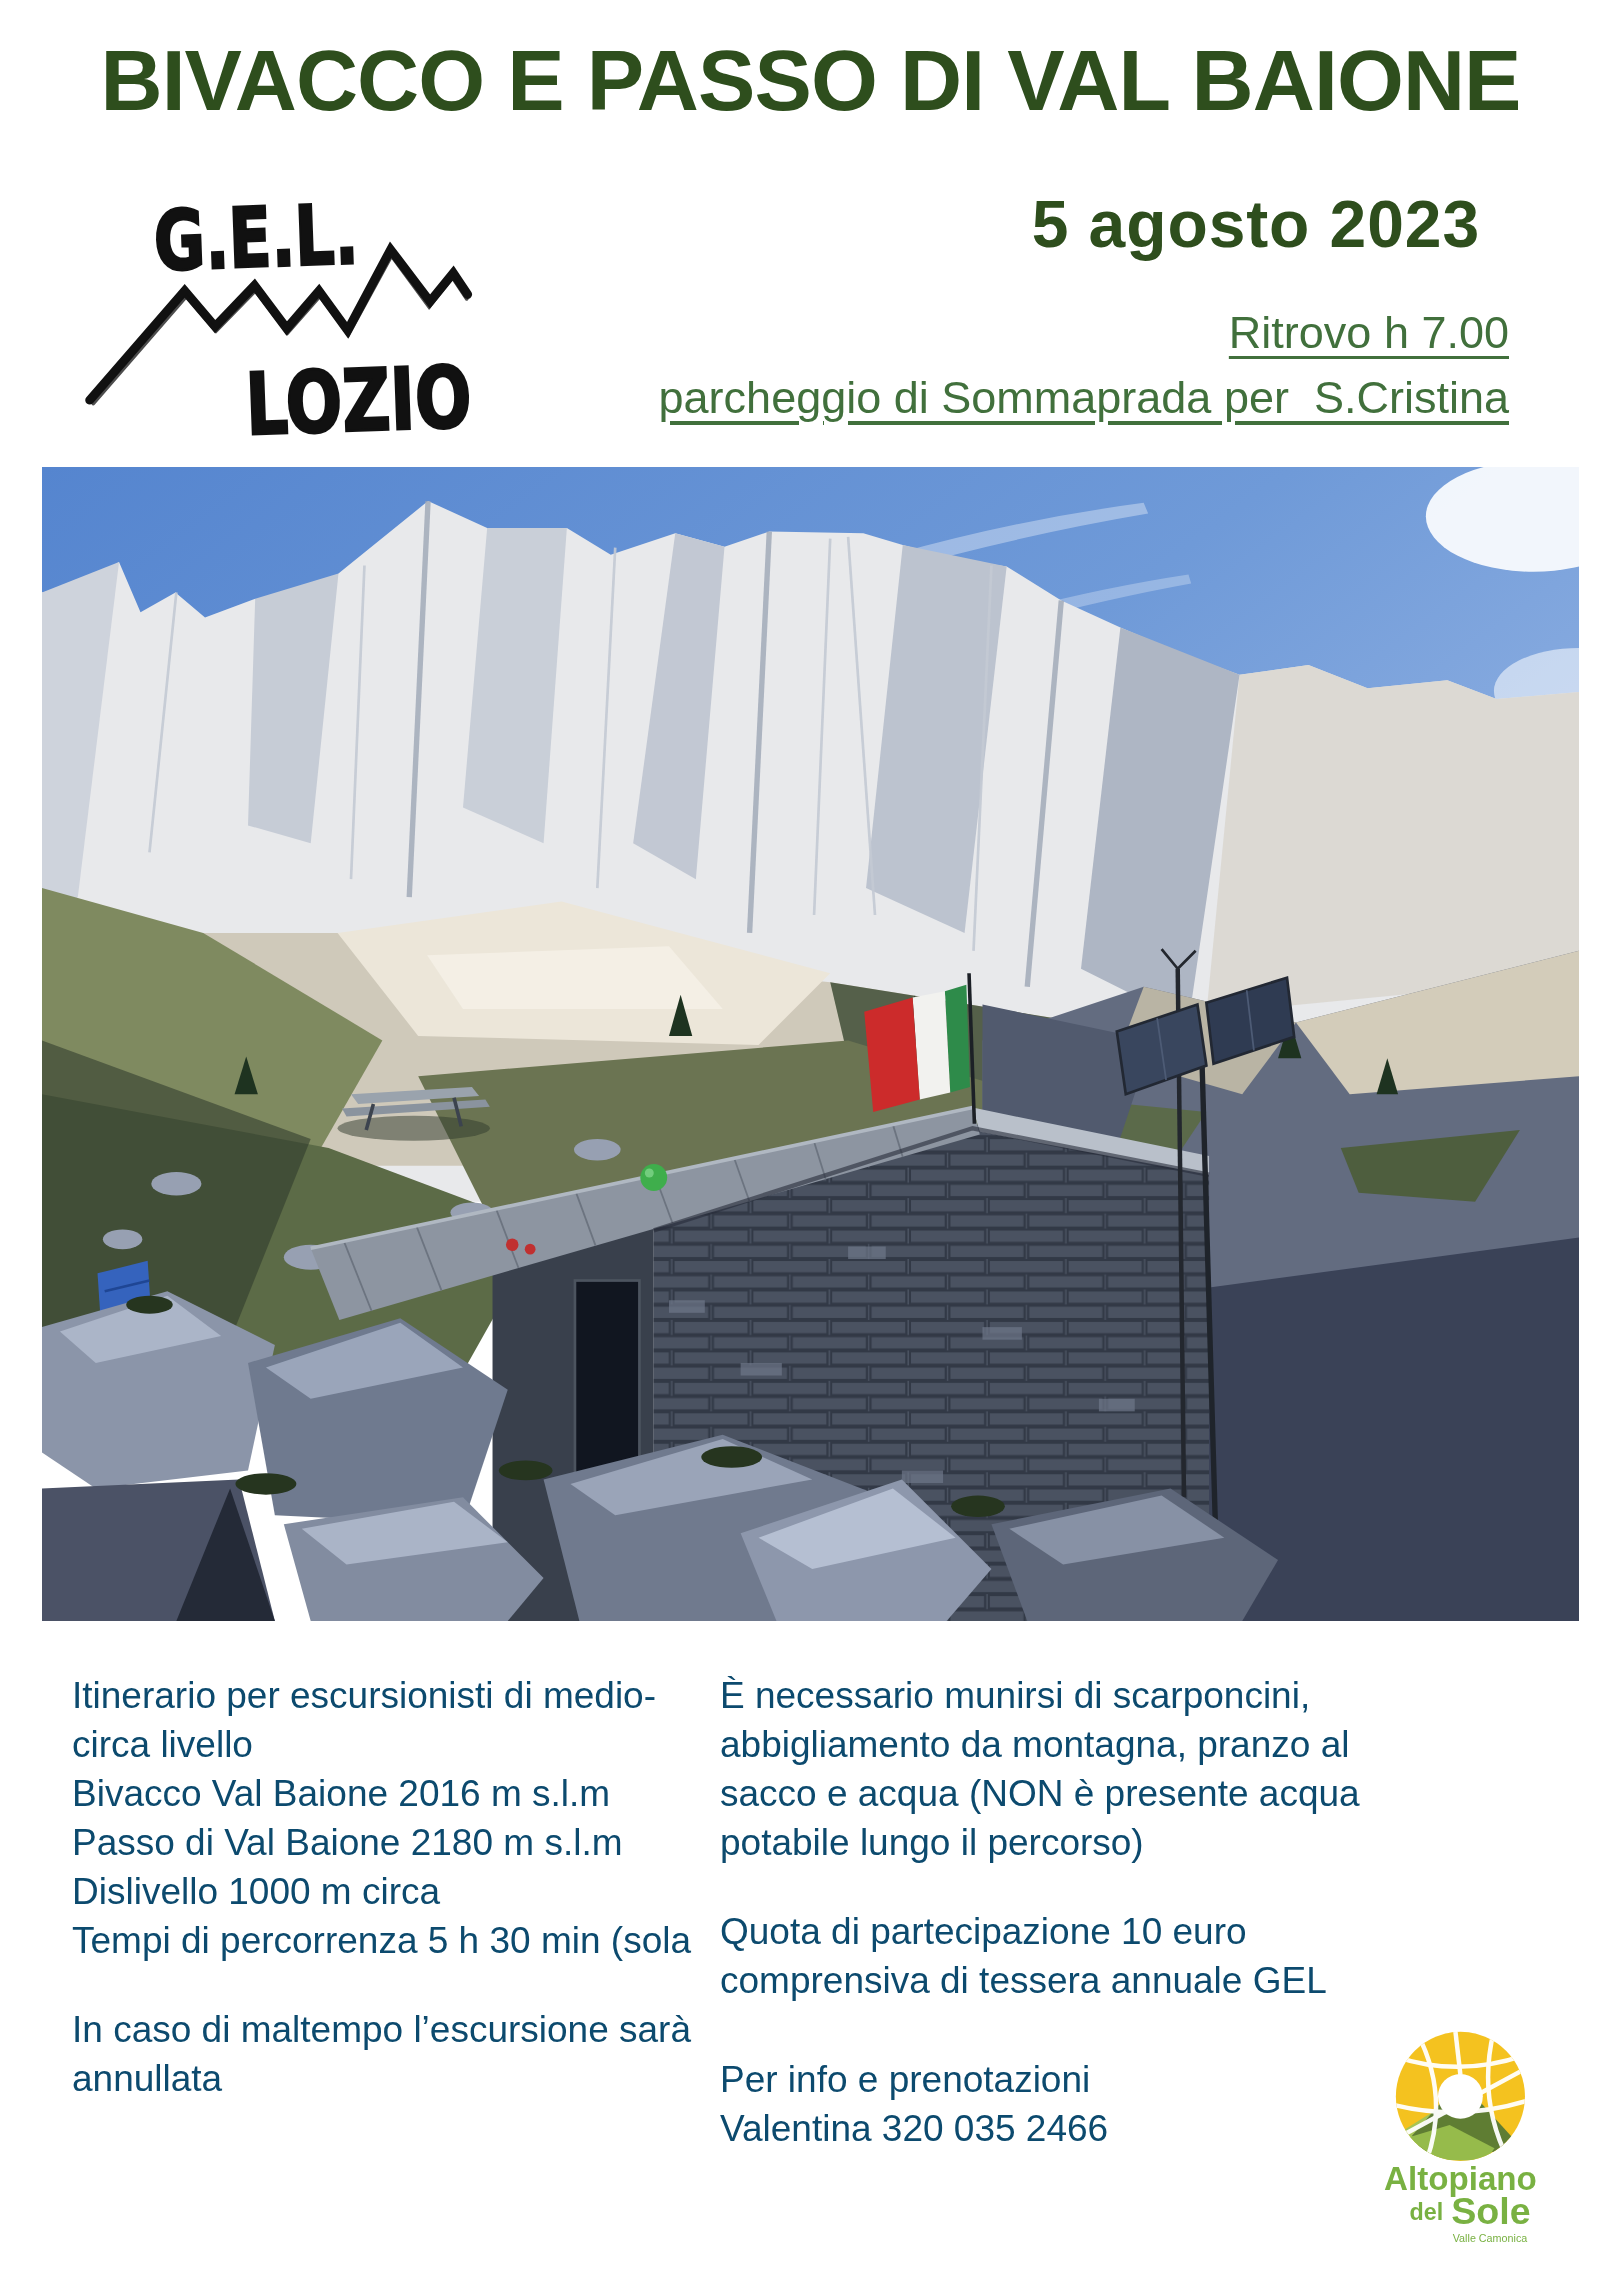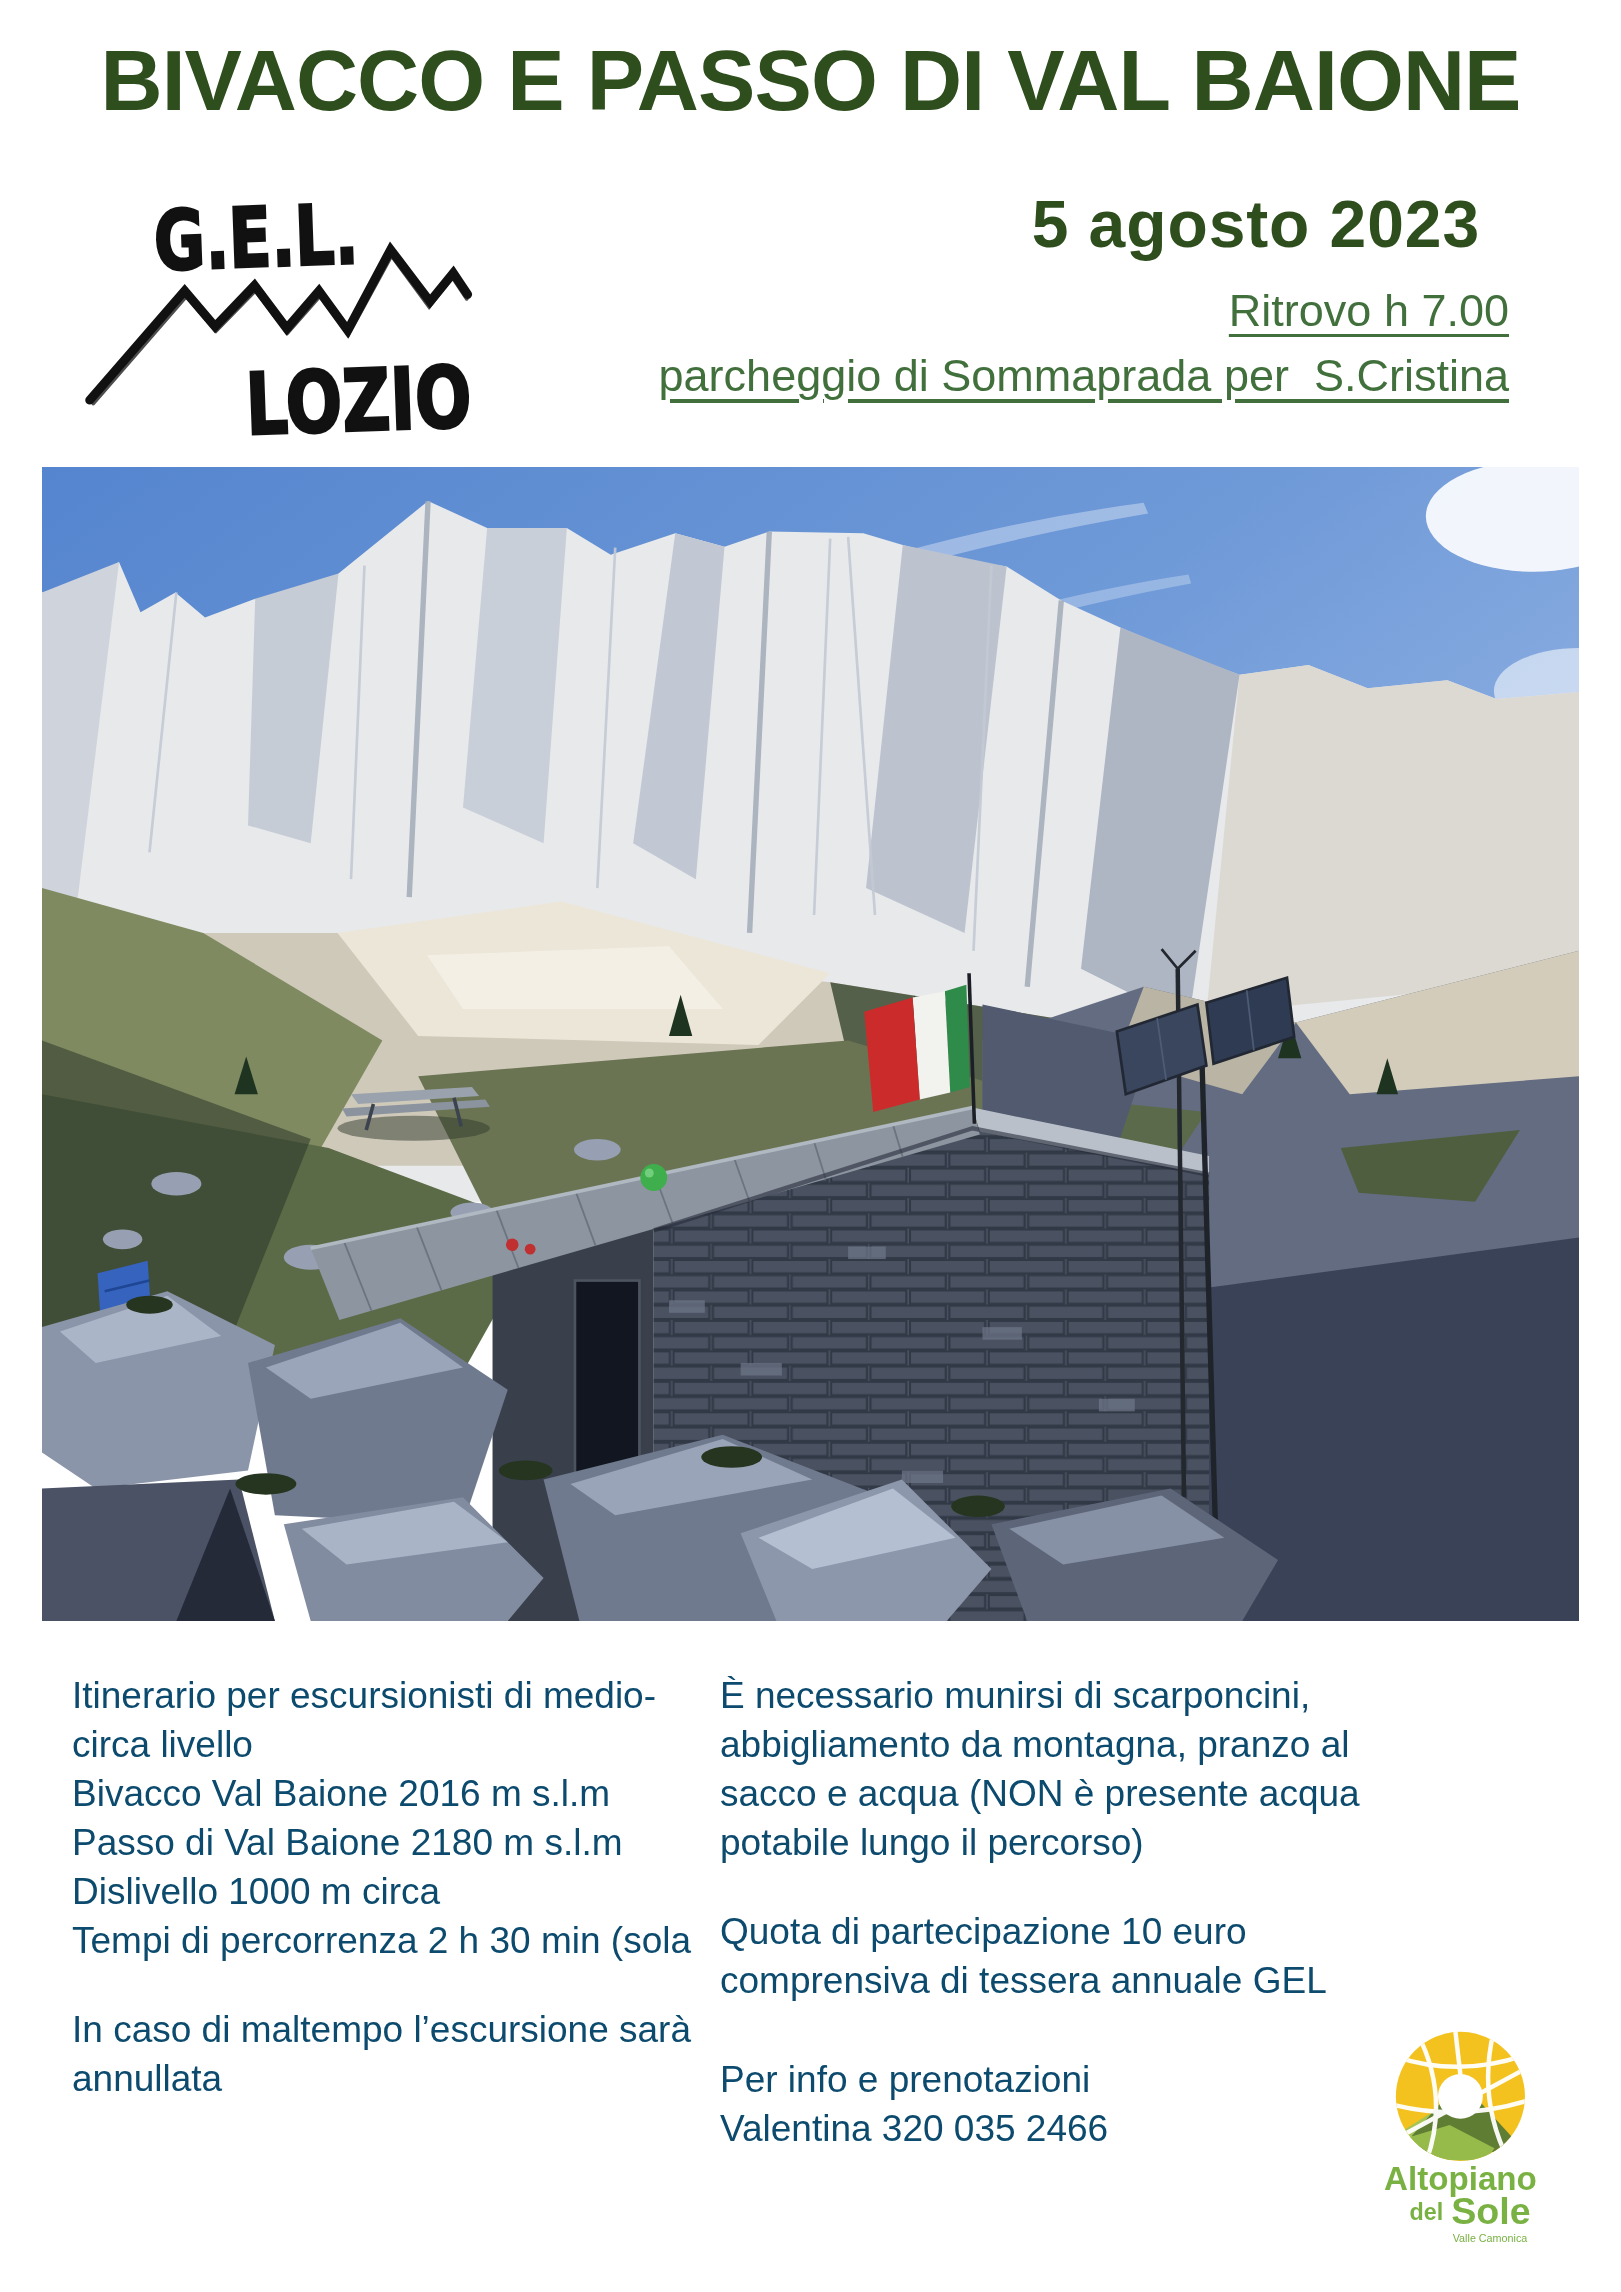--- a/index.html
+++ b/index.html
@@ -5,21 +5,21 @@
   html,body{margin:0;padding:0;background:#888;}
   .poster{position:relative;width:1621px;height:2293px;background:#ffffff;overflow:hidden;
           font-family:"Liberation Sans", sans-serif;}
   .title{position:absolute;left:0;right:0;top:35px;margin:0;text-align:center;
          font-size:86px;line-height:90px;font-weight:bold;color:#2e4e1d;letter-spacing:-0.9px;}
   .gel-logo{position:absolute;left:79px;top:176px;width:394px;height:296px;}
   .event-info{position:absolute;top:190px;right:112px;text-align:right;color:#2e4e1d;}
   .date{font-size:66px;line-height:68px;font-weight:bold;margin-right:29px;letter-spacing:0.9px;}
   .uline{font-size:45px;line-height:56px;font-weight:400;color:#41703c;white-space:pre;
          text-decoration:underline;text-decoration-thickness:2.7px;text-underline-offset:8px;}
-  .mt{margin-top:25px;}
+  .mt{margin-top:47px;}
   .mt2{margin-top:9px;text-decoration:underline;}
   .photo{position:absolute;left:42px;top:467px;width:1537px;height:1154px;}
   .photo svg{display:block;width:100%;height:100%;}
   .col{position:absolute;color:#0c4a6e;font-size:37px;line-height:49px;font-weight:400;}
   .col.left{left:72px;top:1671px;width:681px;}
   .col.right{left:720px;top:1671px;width:699px;}
   .ln{white-space:pre;}
   .gap45{height:40px;}
   .gap56{height:50px;}
   .alto-logo{position:absolute;left:1360px;top:2013px;width:208px;height:251px;}
@@ -240,21 +240,21 @@
     </g>
   </svg>
   </div>
 
   <div class="col left">
     <div class="ln">Itinerario per escursionisti di medio-</div>
     <div class="ln">circa livello</div>
     <div class="ln">Bivacco Val Baione 2016 m s.l.m</div>
     <div class="ln">Passo di Val Baione 2180 m s.l.m</div>
     <div class="ln">Dislivello 1000 m circa</div>
-    <div class="ln">Tempi di percorrenza 2 h 30 min (sola</div>
+    <div class="ln">Tempi di percorrenza 5 h 30 min (sola</div>
     <div class="gap45"></div>
     <div class="ln">In caso di maltempo l’escursione sarà</div>
     <div class="ln">annullata</div>
   </div>
 
   <div class="col right">
     <div class="ln">È necessario munirsi di scarponcini,</div>
     <div class="ln">abbigliamento da montagna, pranzo al</div>
     <div class="ln">sacco e acqua (NON è presente acqua</div>
     <div class="ln">potabile lungo il percorso)</div>

